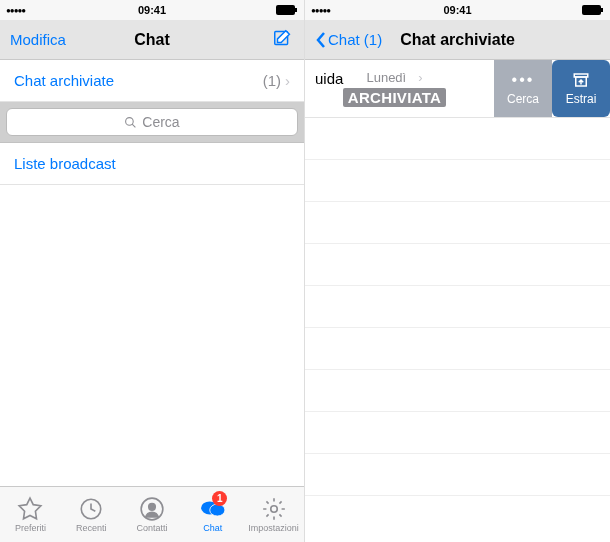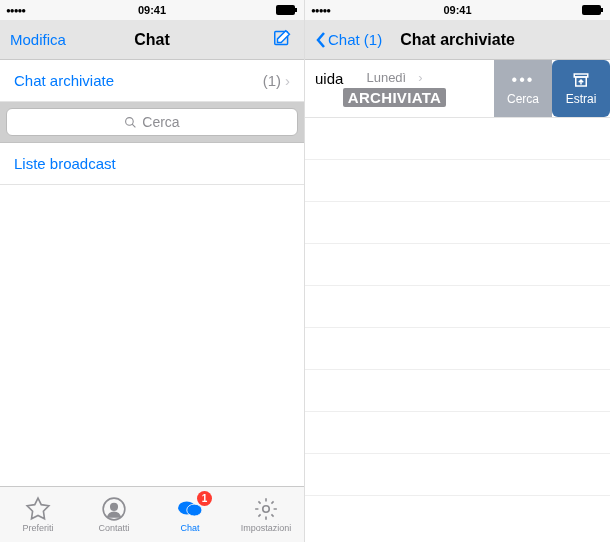--- a/index.html
+++ b/index.html
@@ -102,20 +102,27 @@
 
     <div class="tab-bar">
       <div class="tab">
         <svg viewBox="0 0 24 24" fill="none" stroke="#8e8e93" stroke-width="1.5">
             <path d="M12 2 l3 6 7 1 -5 5 1 7 -6 -3 -6 3 1 -7 -5 -5 7 -1 z"></path>
           </svg>
         <span>Preferiti</span>
       </div>
       <div class="tab">
         <svg viewBox="0 0 24 24" fill="none" stroke="#8e8e93" stroke-width="1.5">
+            <circle cx="12" cy="12" r="9"></circle>
+            <path d="M12 7 v5 l4 2"></path>
+          </svg>
+        <span>Recenti</span>
+      </div>
+      <div class="tab">
+        <svg viewBox="0 0 24 24" fill="none" stroke="#8e8e93" stroke-width="1.5">
             <circle cx="12" cy="12" r="10"></circle>
             <circle cx="12" cy="10" r="3" fill="#8e8e93"></circle>
             <path d="M6 20 c1 -4 4 -5 6 -5 s5 1 6 5" fill="#8e8e93"></path>
           </svg>
         <span>Contatti</span>
       </div>
       <div class="tab active">
         <svg viewBox="0 0 24 24" fill="#007aff">
             <ellipse cx="9" cy="11" rx="8" ry="6"></ellipse>
             <ellipse cx="16" cy="13" rx="7" ry="5.5" fill="#007aff" stroke="#f7f7f7" stroke-width="0.8"></ellipse>

